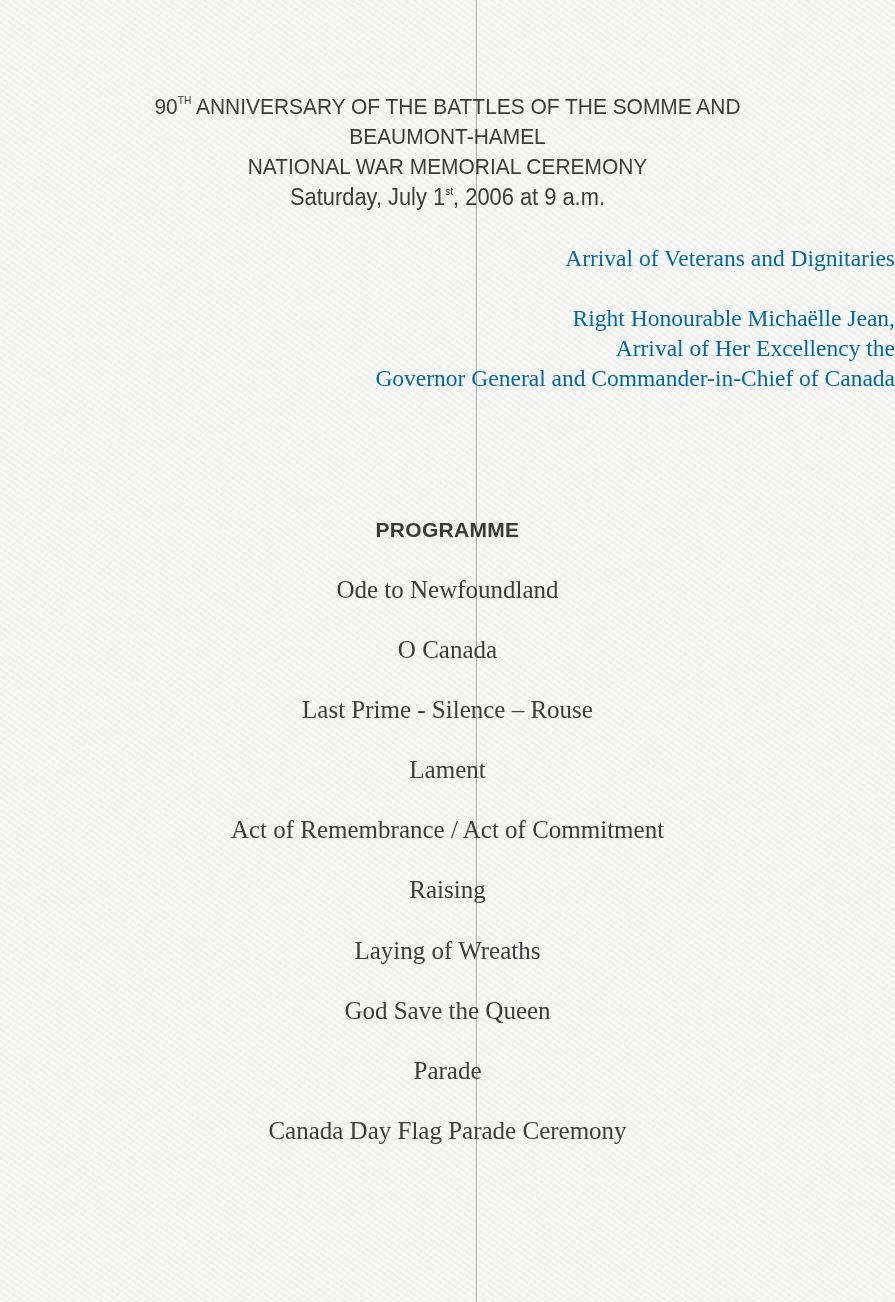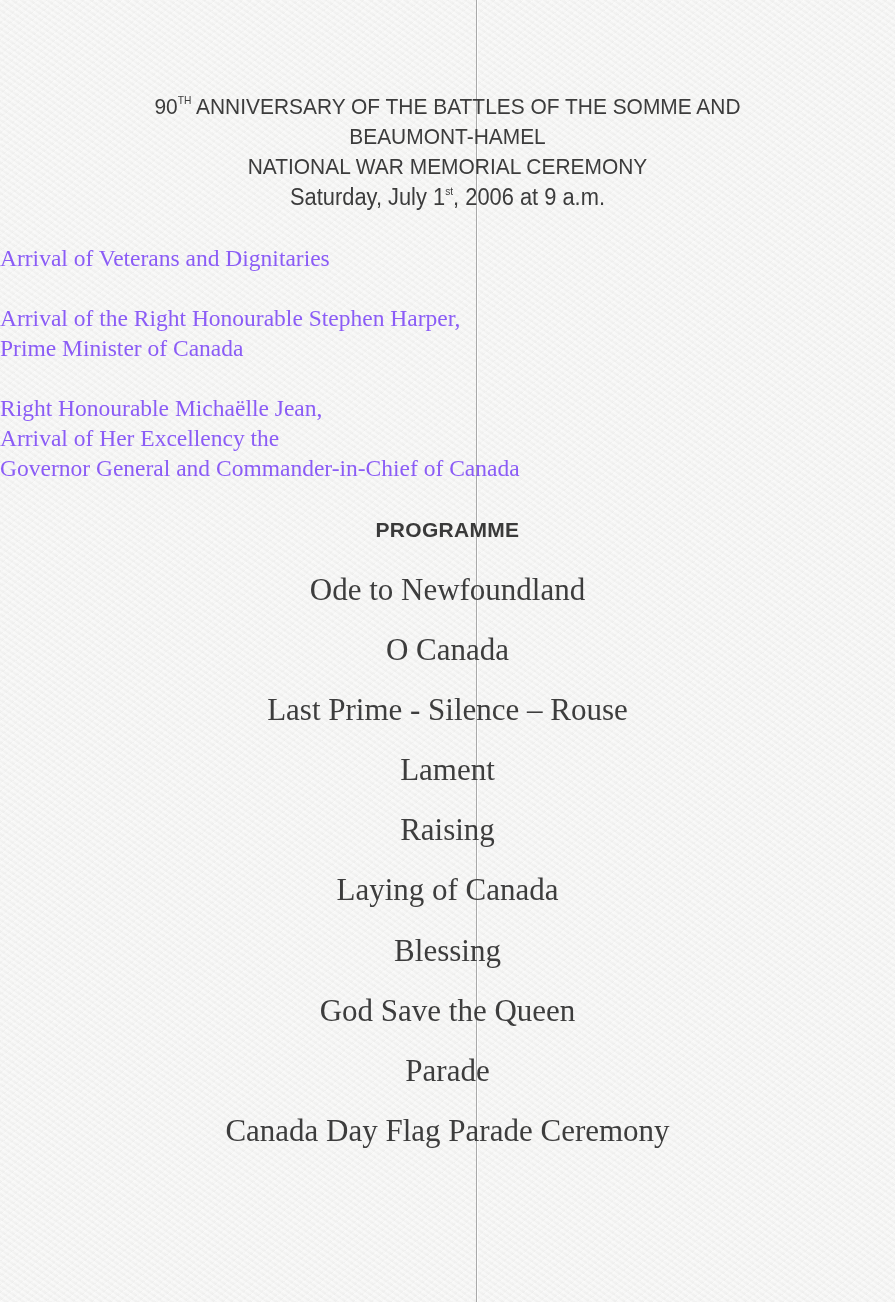--- a/index.html
+++ b/index.html
@@ -43,24 +43,24 @@
       vertical-align: 10px;
       line-height: 0;
     }
     .line {
       display: block;
     }
     .body-text {
       position: absolute;
       left: 0;
       width: 895px;
-      text-align: left;
+      text-align: right;
       font-family: "Liberation Serif", serif;
       font-size: 23.5px;
-      color: #8b5cf6;
+      color: #0369a1;
     }
     .arrivals .entry {
       line-height: 30px;
       margin-bottom: 30px;
     }
     .arrivals .entry .line {
       line-height: 30px;
     }
     .programme-title {
       position: absolute;
@@ -78,21 +78,21 @@
     .programme-list {
       position: absolute;
       left: 0;
       width: 895px;
       top: 575px;
       margin: 0;
       padding: 0;
       list-style: none;
       text-align: center;
       font-family: "Liberation Serif", serif;
-      font-size: 31px;
+      font-size: 25px;
       color: #3d3d3d;
     }
     .programme-list li {
       height: 60.1px;
       line-height: 30px;
     }
   </style>
 </head>
 <body>
 
@@ -103,36 +103,32 @@
   <span class="line">BEAUMONT-HAMEL</span>
   <span class="line">NATIONAL WAR MEMORIAL CEREMONY</span>
   <span class="line" style="font-size:23.5px;"><span>Saturday, July 1</span><sup>st</sup><span>, 2006 at 9 a.m.</span></span>
 </div>
 
 <div class="body-text arrivals" style="top:243px;">
   <div class="entry">
     <span class="line">Arrival of Veterans and Dignitaries</span>
   </div>
   <div class="entry">
-    <span class="line">Arrival of the Right Honourable Stephen Harper,</span>
-    <span class="line">Prime Minister of Canada</span>
-  </div>
-  <div class="entry">
     <span class="line">Right Honourable Michaëlle Jean,</span>
     <span class="line">Arrival of Her Excellency the</span>
     <span class="line">Governor General and Commander-in-Chief of Canada</span>
   </div>
 </div>
 
 <div class="programme-title">PROGRAMME</div>
 
 <ul class="programme-list">
   <li>Ode to Newfoundland</li>
   <li>O Canada</li>
   <li>Last Prime - Silence – Rouse</li>
   <li>Lament</li>
+  <li>Act of Remembrance / Act of Commitment</li>
   <li>Raising</li>
-  <li>Laying of Canada</li>
-  <li>Blessing</li>
+  <li>Laying of Wreaths</li>
   <li>God Save the Queen</li>
   <li>Parade</li>
   <li>Canada Day Flag Parade Ceremony</li>
 </ul>
 
 </body></html>

